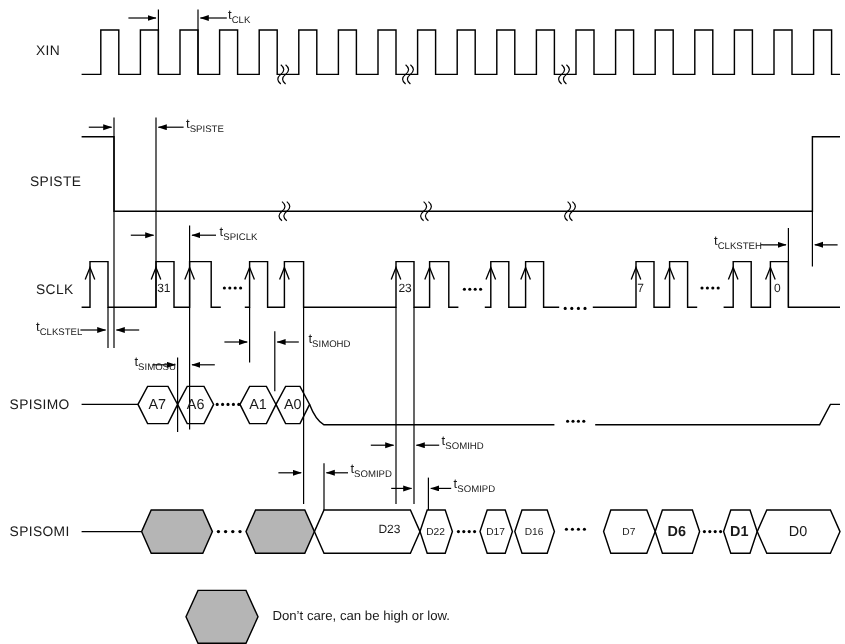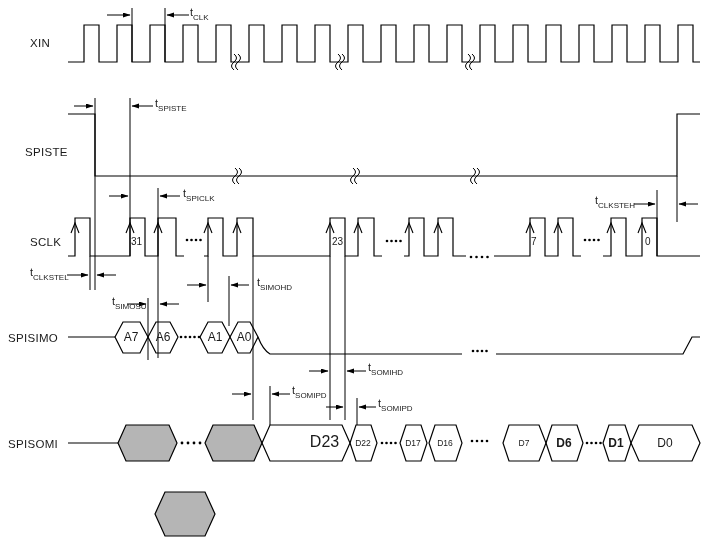--- a/index.html
+++ b/index.html
@@ -4,21 +4,21 @@
 <style>
   html,body{margin:0;padding:0;background:#fff;}
   #stage{position:relative;width:704px;height:537px;background:#fff;overflow:hidden;
          font-family:"Liberation Sans",sans-serif;color:#1a1a1a;}
   #stage svg{position:absolute;left:0;top:0;}
   .lbl{position:absolute;white-space:nowrap;}
   .signame{transform:translateY(-50%);font-size:11.5px;letter-spacing:.3px;}
   .tl{transform:translateY(-50%);font-size:11px;}
   .tl sub{font-size:8px;}
   .bit{transform:translate(-50%,-50%);font-size:12px;}
-  .bit-lg{font-size:16px;padding-left:39px;}
+  .bit-lg{font-size:10px;padding-left:39px;}
   .bit-sm{font-size:8.5px;text-align:right;}
   .bold{font-weight:bold;}
   .cnum{transform:translateY(-50%);font-size:10px;text-align:right;}
   .legendtxt{transform:translateY(-50%);font-size:11px;}
 </style>
 </head>
 <body>
 
 <div id="stage">
 
@@ -220,14 +220,15 @@
 
 <span class="lbl bit bit-lg" style="left:305px;top:442px">D23</span>
 <span class="lbl bit bit-sm" style="left:363px;top:443px">D22</span>
 <span class="lbl bit bit-sm" style="left:413px;top:443px">D17</span>
 <span class="lbl bit bit-sm" style="left:445px;top:443px">D16</span>
 <span class="lbl bit bit-sm" style="left:524px;top:443px">D7</span>
 <span class="lbl bit bold" style="left:564px;top:443px">D6</span>
 <span class="lbl bit bold" style="left:616px;top:443px">D1</span>
 <span class="lbl bit" style="left:665px;top:443px">D0</span>
 
+<span class="lbl legendtxt" style="left:227px;top:514px">Don’t care, can be high or low.</span>
 
 </div>
 
 </body></html>

